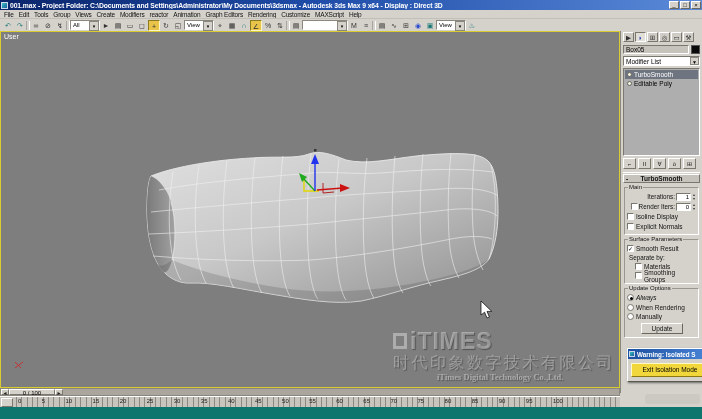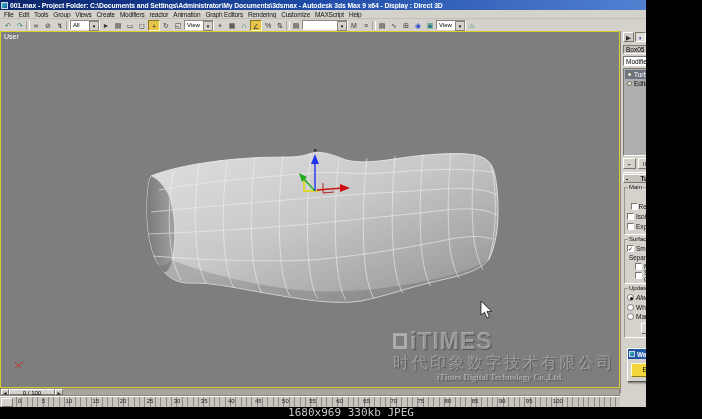--- a/index.html
+++ b/index.html
@@ -1,17 +1,17 @@
 <!DOCTYPE html>
 <html><head>
 <meta charset="utf-8">
 <style>
   html,body{margin:0;padding:0;background:#000;}
   *{box-sizing:border-box;}
-  .page{position:relative;width:646px;height:419px;background:#0f766e;overflow:hidden;
+  .page{position:relative;width:702px;height:419px;background:#0f766e;overflow:hidden;
         font-family:"Liberation Sans",sans-serif;-webkit-font-smoothing:none;}
   .maxwin{position:absolute;left:0;top:0;width:702px;height:407px;background:#d5d2cb;}
 
   
   .titlebar{height:10px;background:linear-gradient(90deg,#0a246a 0%,#1e4ca8 45%,#5a8ad8 100%);
             display:flex;align-items:center;padding:0 1px;overflow:hidden;}
   .appicon{width:7px;height:7px;background:linear-gradient(135deg,#3ac0c0,#1a60a0);border:1px solid #cfd8ea;margin-right:2px;flex:0 0 auto;}
   .title{color:#fff;font-size:6.8px;font-weight:bold;letter-spacing:-0.1px;white-space:nowrap;flex:1 1 auto;overflow:hidden;}
   .winbtns{display:flex;gap:1px;flex:0 0 auto;margin-left:2px;}
   .wbtn{width:10px;height:8px;background:#d5d2cb;border:1px solid;border-color:#fff #6a675f #6a675f #fff;
@@ -431,14 +431,13 @@
   <div class="dialog">
     <div class="dlgtitle">
       <span class="dlgicon"></span>
       <span>Warning: Isolated S</span>
     </div>
     <div class="dlgbody">
       <span class="isobtn">Exit Isolation Mode</span>
     </div>
   </div>
 
-  <div class="caption">1680x969 330kb JPEG</div>
 </div>
 
 </body></html>

